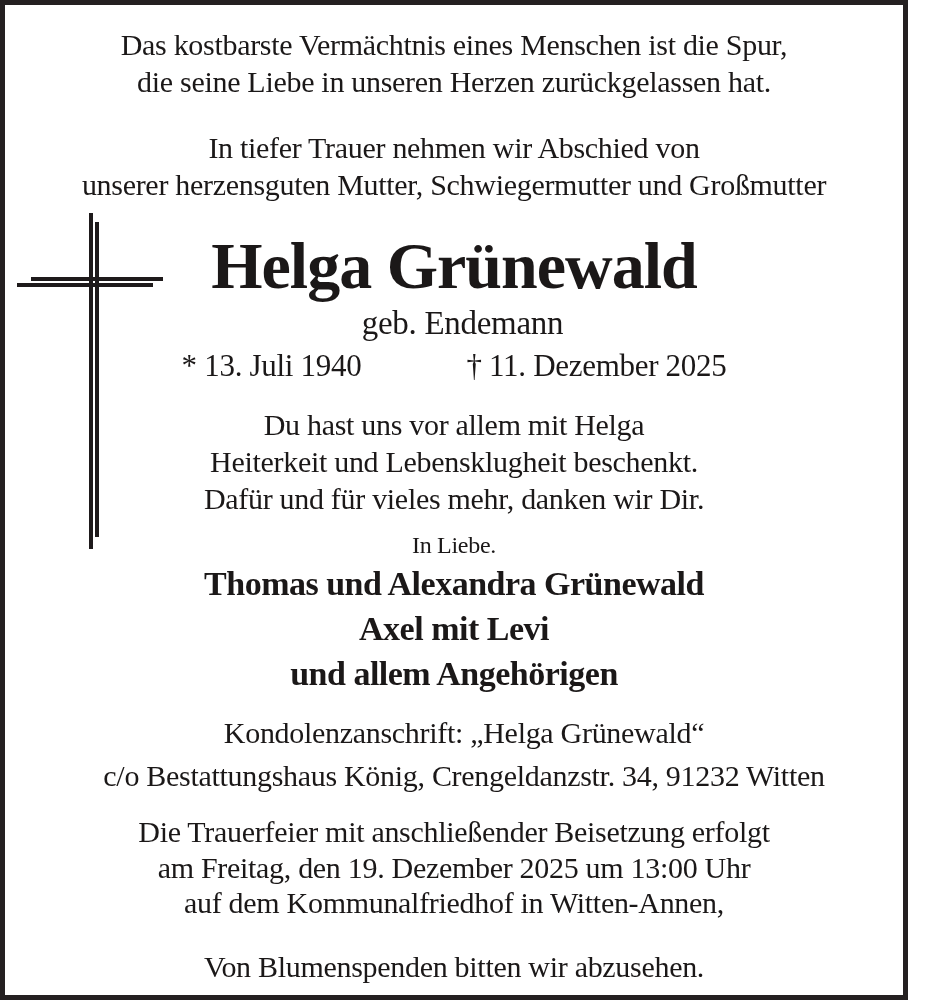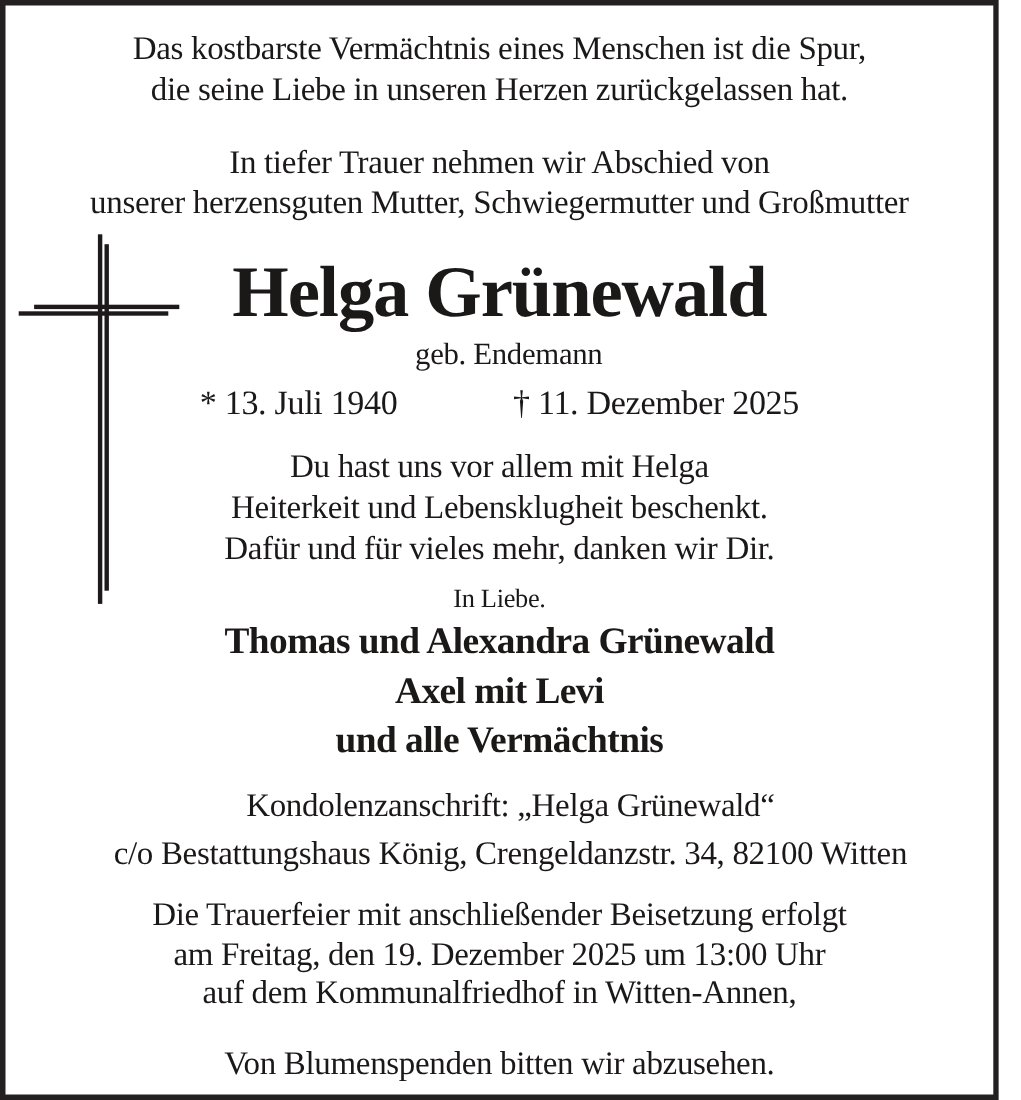--- a/index.html
+++ b/index.html
@@ -40,21 +40,21 @@
   }
   .sec-quote   { top: 26px; }
   .sec-intro   { top: 129px; }
   .sec-name    { top: 226px; }
   .name {
     font-size: 66px;
     line-height: 79px;
     font-weight: bold;
     letter-spacing: -1px;
   }
-  .sec-maiden  { top: 306px; font-size: 28px; line-height: 34px; padding-left: 17px; }
+  .sec-maiden  { top: 306px; font-size: 33px; line-height: 34px; padding-left: 17px; }
   .sec-dates   { top: 346px; font-size: 31px; line-height: 40px; }
   .dates-row {
     display: flex;
     justify-content: center;
     gap: 105px;
   }
   .sec-tribute { top: 406px; }
   .sec-liebe   { top: 527px; font-size: 24px; line-height: 36px; }
   .sec-mourners {
     top: 561px;
@@ -126,26 +126,26 @@
     <p>Dafür und für vieles mehr, danken wir Dir.</p>
   </div>
 
   <div class="section sec-liebe">
     <p>In Liebe.</p>
   </div>
 
   <div class="section sec-mourners">
     <p>Thomas und Alexandra Grünewald</p>
     <p>Axel mit Levi</p>
-    <p>und alle Vermächtnis</p>
+    <p>und allem Angehörigen</p>
   </div>
 
   <div class="section sec-condolence">
     <p>Kondolenzanschrift: „Helga Grünewald“</p>
-    <p>c/o Bestattungshaus König, Crengeldanzstr. 34, 82100 Witten</p>
+    <p>c/o Bestattungshaus König, Crengeldanzstr. 34, 91232 Witten</p>
   </div>
 
   <div class="section sec-funeral">
     <p>Die Trauerfeier mit anschließender Beisetzung erfolgt</p>
     <p>am Freitag, den 19. Dezember 2025 um 13:00 Uhr</p>
     <p>auf dem Kommunalfriedhof in Witten-Annen,</p>
   </div>
 
   <div class="section sec-flowers">
     <p>Von Blumenspenden bitten wir abzusehen.</p>

